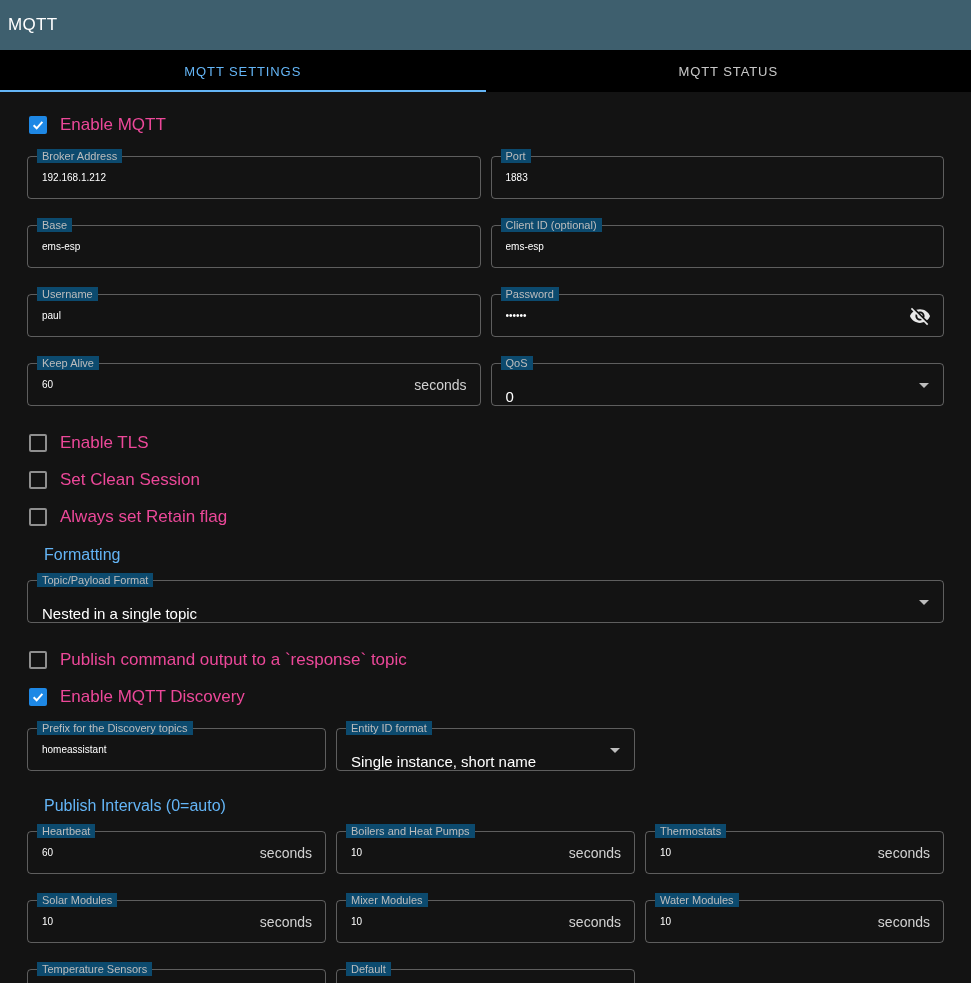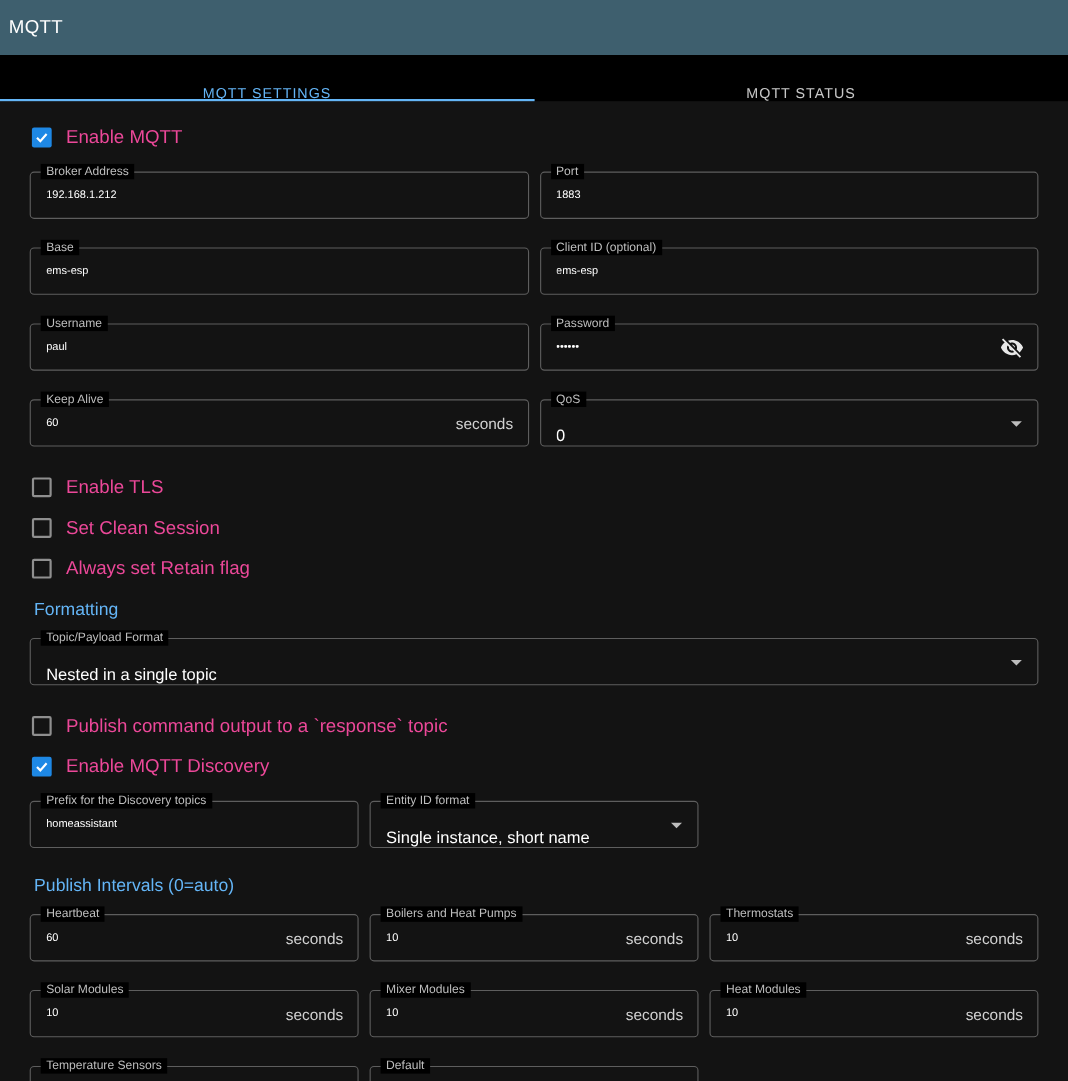--- a/index.html
+++ b/index.html
@@ -7,37 +7,37 @@
   body {
     background:#131313;
     color:#fff;
     font-family:"Liberation Sans", sans-serif;
     overflow-x:hidden;
   }
   
   .appbar { height:50px; background:#3e5f6e; display:flex; align-items:center; padding:0 8px; }
   .appbar-title { font-size:17px; font-weight:500; letter-spacing:.3px; }
   
-  .tabbar { height:42px; background:#000; display:flex;align-items:flex-end; }
+  .tabbar { height:42px; background:#000; display:flex; }
   .tab {
     flex:1; display:flex; align-items:center; justify-content:center;
     font-size:13px; font-weight:500; letter-spacing:.9px; text-transform:uppercase;
     color:rgba(255,255,255,.78); cursor:pointer; position:relative;
   }
   .tab.active { color:#64b5f6; }
   .tab.active::after { content:""; position:absolute; left:0; right:0; bottom:0; height:2px; background:#64b5f6; }
   
   .content { padding:22px 27px 26px; }
   .row { display:flex; gap:10px; margin-bottom:26px; }
   .col { flex:1; min-width:0; }
   .col-third { flex:0 0 calc((100% - 20px)/3); min-width:0; }
   
   .field { position:relative; height:43px; border:1px solid rgba(255,255,255,.32); border-radius:4px; background:transparent; }
   .field-label {
-    position:absolute; top:-8px; left:9px; padding:0 5px; background:#000000;
+    position:absolute; top:-8px; left:9px; padding:0 5px; background:#0c4a6e;
     font-size:11px; color:#bdbdbd; white-space:nowrap; line-height:14px;
   }
   .field input {
     width:100%; height:100%; background:transparent; border:0; outline:0;
     color:#fff; font-size:10px; padding:0 14px; font-family:inherit;
   }
   .field.has-suffix input { padding-right:80px; }
   .field.has-icon input { padding-right:46px; }
   .suffix { position:absolute; right:13px; top:50%; transform:translateY(-50%); font-size:14px; color:#d2d2d2; pointer-events:none; }
   
@@ -53,21 +53,21 @@
   .eye-btn svg { width:22px; height:22px; fill:#e8e8e8; }
   
   .check-row { display:flex; align-items:center; margin:0 0 15px 2px; cursor:pointer; min-height:22px; }
   .checkbox { width:18px; height:18px; border-radius:2px; flex:0 0 18px; margin-right:13px; }
   .checkbox.unchecked { border:2px solid #8f8f8f; background:transparent; }
   .checkbox.checked { background:#1e88e5; display:flex; align-items:center; justify-content:center; }
   .checkbox.checked svg { width:14px; height:14px; }
   .check-label { font-size:17px; color:#ec4899; }
   .mb-lg { margin-bottom:20px; }
   
-  .section-heading { color:#64b5f6; font-size:16px; font-weight:400; margin:22px 4px 16px; }
+  .section-heading { color:#64b5f6; font-size:16px; font-weight:400; margin:22px 17px 16px; }
   .first-heading { margin-top:18px; }
 </style>
 </head>
 <body>
 
 <header class="appbar">
   <span class="appbar-title">MQTT</span>
 </header>
 
 <nav class="tabbar">
@@ -254,21 +254,21 @@
     </div>
     <div class="col-third">
       <div class="field has-suffix">
         <span class="field-label">Mixer Modules</span>
         <input type="text" value="10" style="">
         <span class="suffix">seconds</span>
       </div>
     </div>
     <div class="col-third">
       <div class="field has-suffix">
-        <span class="field-label">Heat Modules</span>
+        <span class="field-label">Water Modules</span>
         <input type="text" value="10" style="">
         <span class="suffix">seconds</span>
       </div>
     </div>
   </div>
 
   <div class="row" style="margin-bottom:0;">
     <div class="col-third">
       <div class="field has-suffix">
         <span class="field-label">Temperature Sensors</span>

